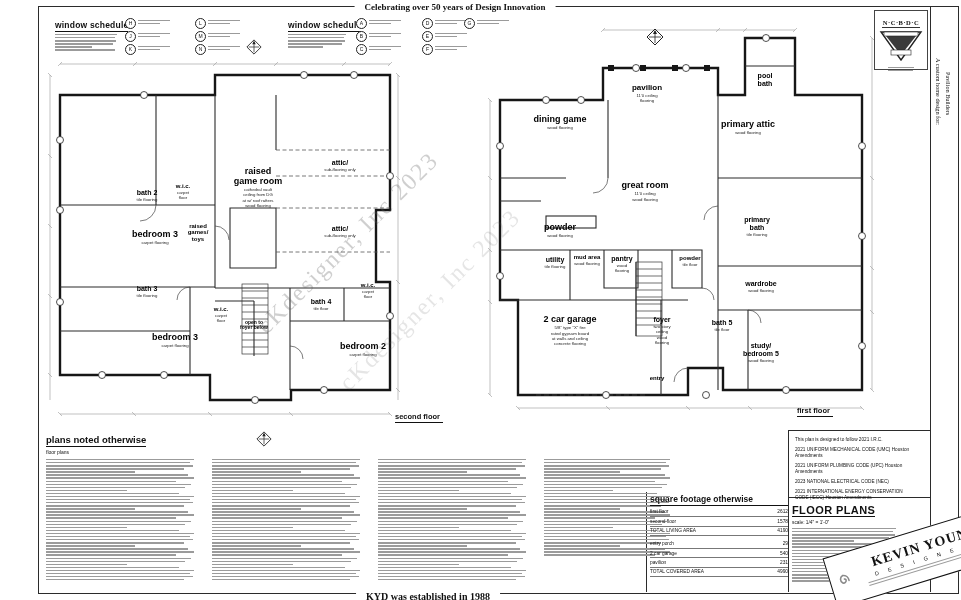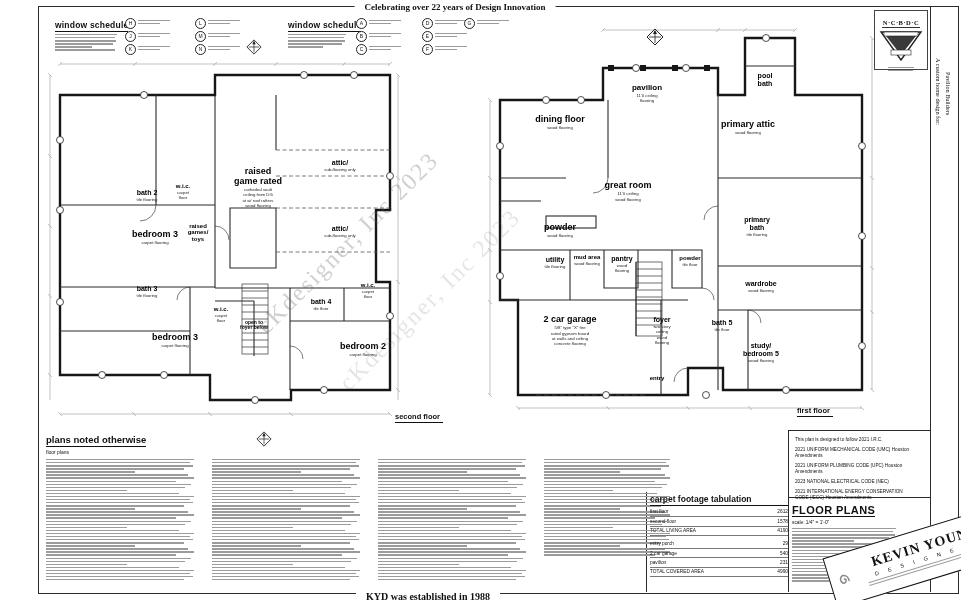--- a/index.html
+++ b/index.html
@@ -76,21 +76,21 @@
 
 <div id="sheet">
 
   <div class="border-rect"></div>
   <div class="vline-right"></div>
   <div class="hline" style="left:788px;top:430px;width:142px;"></div>
   <div class="hline" style="left:788px;top:497px;width:142px;"></div>
   <div style="position:absolute;left:788px;top:430px;height:162px;border-left:1px solid #2b2b2b;"></div>
   <div style="position:absolute;left:646px;top:492px;height:100px;border-left:1px solid #2b2b2b;"></div>
 
-  <div class="banner banner-top">Celebrating over 22 years of Design Innovation</div>
+  <div class="banner banner-top">Celebrating over 50 years of Design Innovation</div>
   <div class="banner banner-bottom">KYD was established in 1988</div>
 
   <div class="sched" id="sched-0" style="left:55px;top:14px;width:228px;">
     <div class="sched-title">window schedule</div>
     <div class="sched-notes">
         <div class="mline" style="width: 62px;"></div>
         <div class="mline" style="width: 60.14px;"></div>
         <div class="mline" style="width: 61.38px;"></div>
         <div class="mline" style="width: 57.66px;"></div>
         <div class="mline" style="width: 37.2px;"></div>
@@ -291,21 +291,21 @@
       <circle cx="220" cy="369" r="3.5"></circle>
         <circle cx="300" cy="364" r="3.5"></circle>
         <circle cx="14" cy="120" r="3.5"></circle>
       <circle cx="14" cy="250" r="3.5"></circle>
     </g>
   </svg>
 
   <div id="room-layer">
       <div class="room" style="left: 258px; top: 188px;">
         <div class="rname" style="font-size: 9px;">raised
-game rated</div>
+game room</div>
         <div class="rsub">cathedral vault
 ceiling from DG
 at w/ roof rafters
 wood flooring</div>
       </div>
       <div class="room" style="left: 340px; top: 166px;">
         <div class="rname" style="font-size: 7px;">attic/</div>
         <div class="rsub">sub-flooring only</div>
       </div>
       <div class="room" style="left: 340px; top: 232px;">
@@ -363,28 +363,28 @@
       <div class="room" style="left: 765px; top: 80px;">
         <div class="rname" style="font-size: 7px;">pool
 bath</div>
       </div>
       <div class="room" style="left: 647px; top: 94px;">
         <div class="rname" style="font-size: 8px;">pavilion</div>
         <div class="rsub">11'0 ceiling
 flooring</div>
       </div>
       <div class="room" style="left: 560px; top: 123px;">
-        <div class="rname" style="font-size: 9px;">dining floor</div>
+        <div class="rname" style="font-size: 9px;">dining game</div>
         <div class="rsub">wood flooring</div>
       </div>
       <div class="room" style="left: 748px; top: 128px;">
         <div class="rname" style="font-size: 9px;">primary attic</div>
         <div class="rsub">wood flooring</div>
       </div>
-      <div class="room" style="left: 628px; top: 191px;">
+      <div class="room" style="left: 645px; top: 191px;">
         <div class="rname" style="font-size: 9px;">great room</div>
         <div class="rsub">11'0 ceiling
 wood flooring</div>
       </div>
       <div class="room" style="left: 560px; top: 231px;">
         <div class="rname" style="font-size: 9px;">powder</div>
         <div class="rsub">wood flooring</div>
       </div>
       <div class="room" style="left: 555px; top: 263px;">
         <div class="rname" style="font-size: 7px;">utility</div>
@@ -627,21 +627,21 @@
 
   <div class="codes" id="codes">
       <div class="code-line">This plan is designed to follow 2021 I.R.C.</div>
       <div class="code-line">2021 UNIFORM MECHANICAL CODE (UMC) Houston Amendments</div>
       <div class="code-line">2021 UNIFORM PLUMBING CODE (UPC) Houston Amendments</div>
       <div class="code-line">2023 NATIONAL ELECTRICAL CODE (NEC)</div>
       <div class="code-line">2021 INTERNATIONAL ENERGY CONSERVATION CODE (IECC) Houston Amendments</div>
     </div>
 
   <div class="sqft">
-    <div class="sqft-title">carpet footage tabulation</div>
+    <div class="sqft-title">square footage otherwise</div>
     <div id="sqft-rows">
         <div class="sqft-row">
           <span>first floor</span>
           <span>2612</span>
         </div>
         <div class="sqft-row">
           <span>second floor</span>
           <span>1578</span>
         </div>
         <div class="sqft-row">

